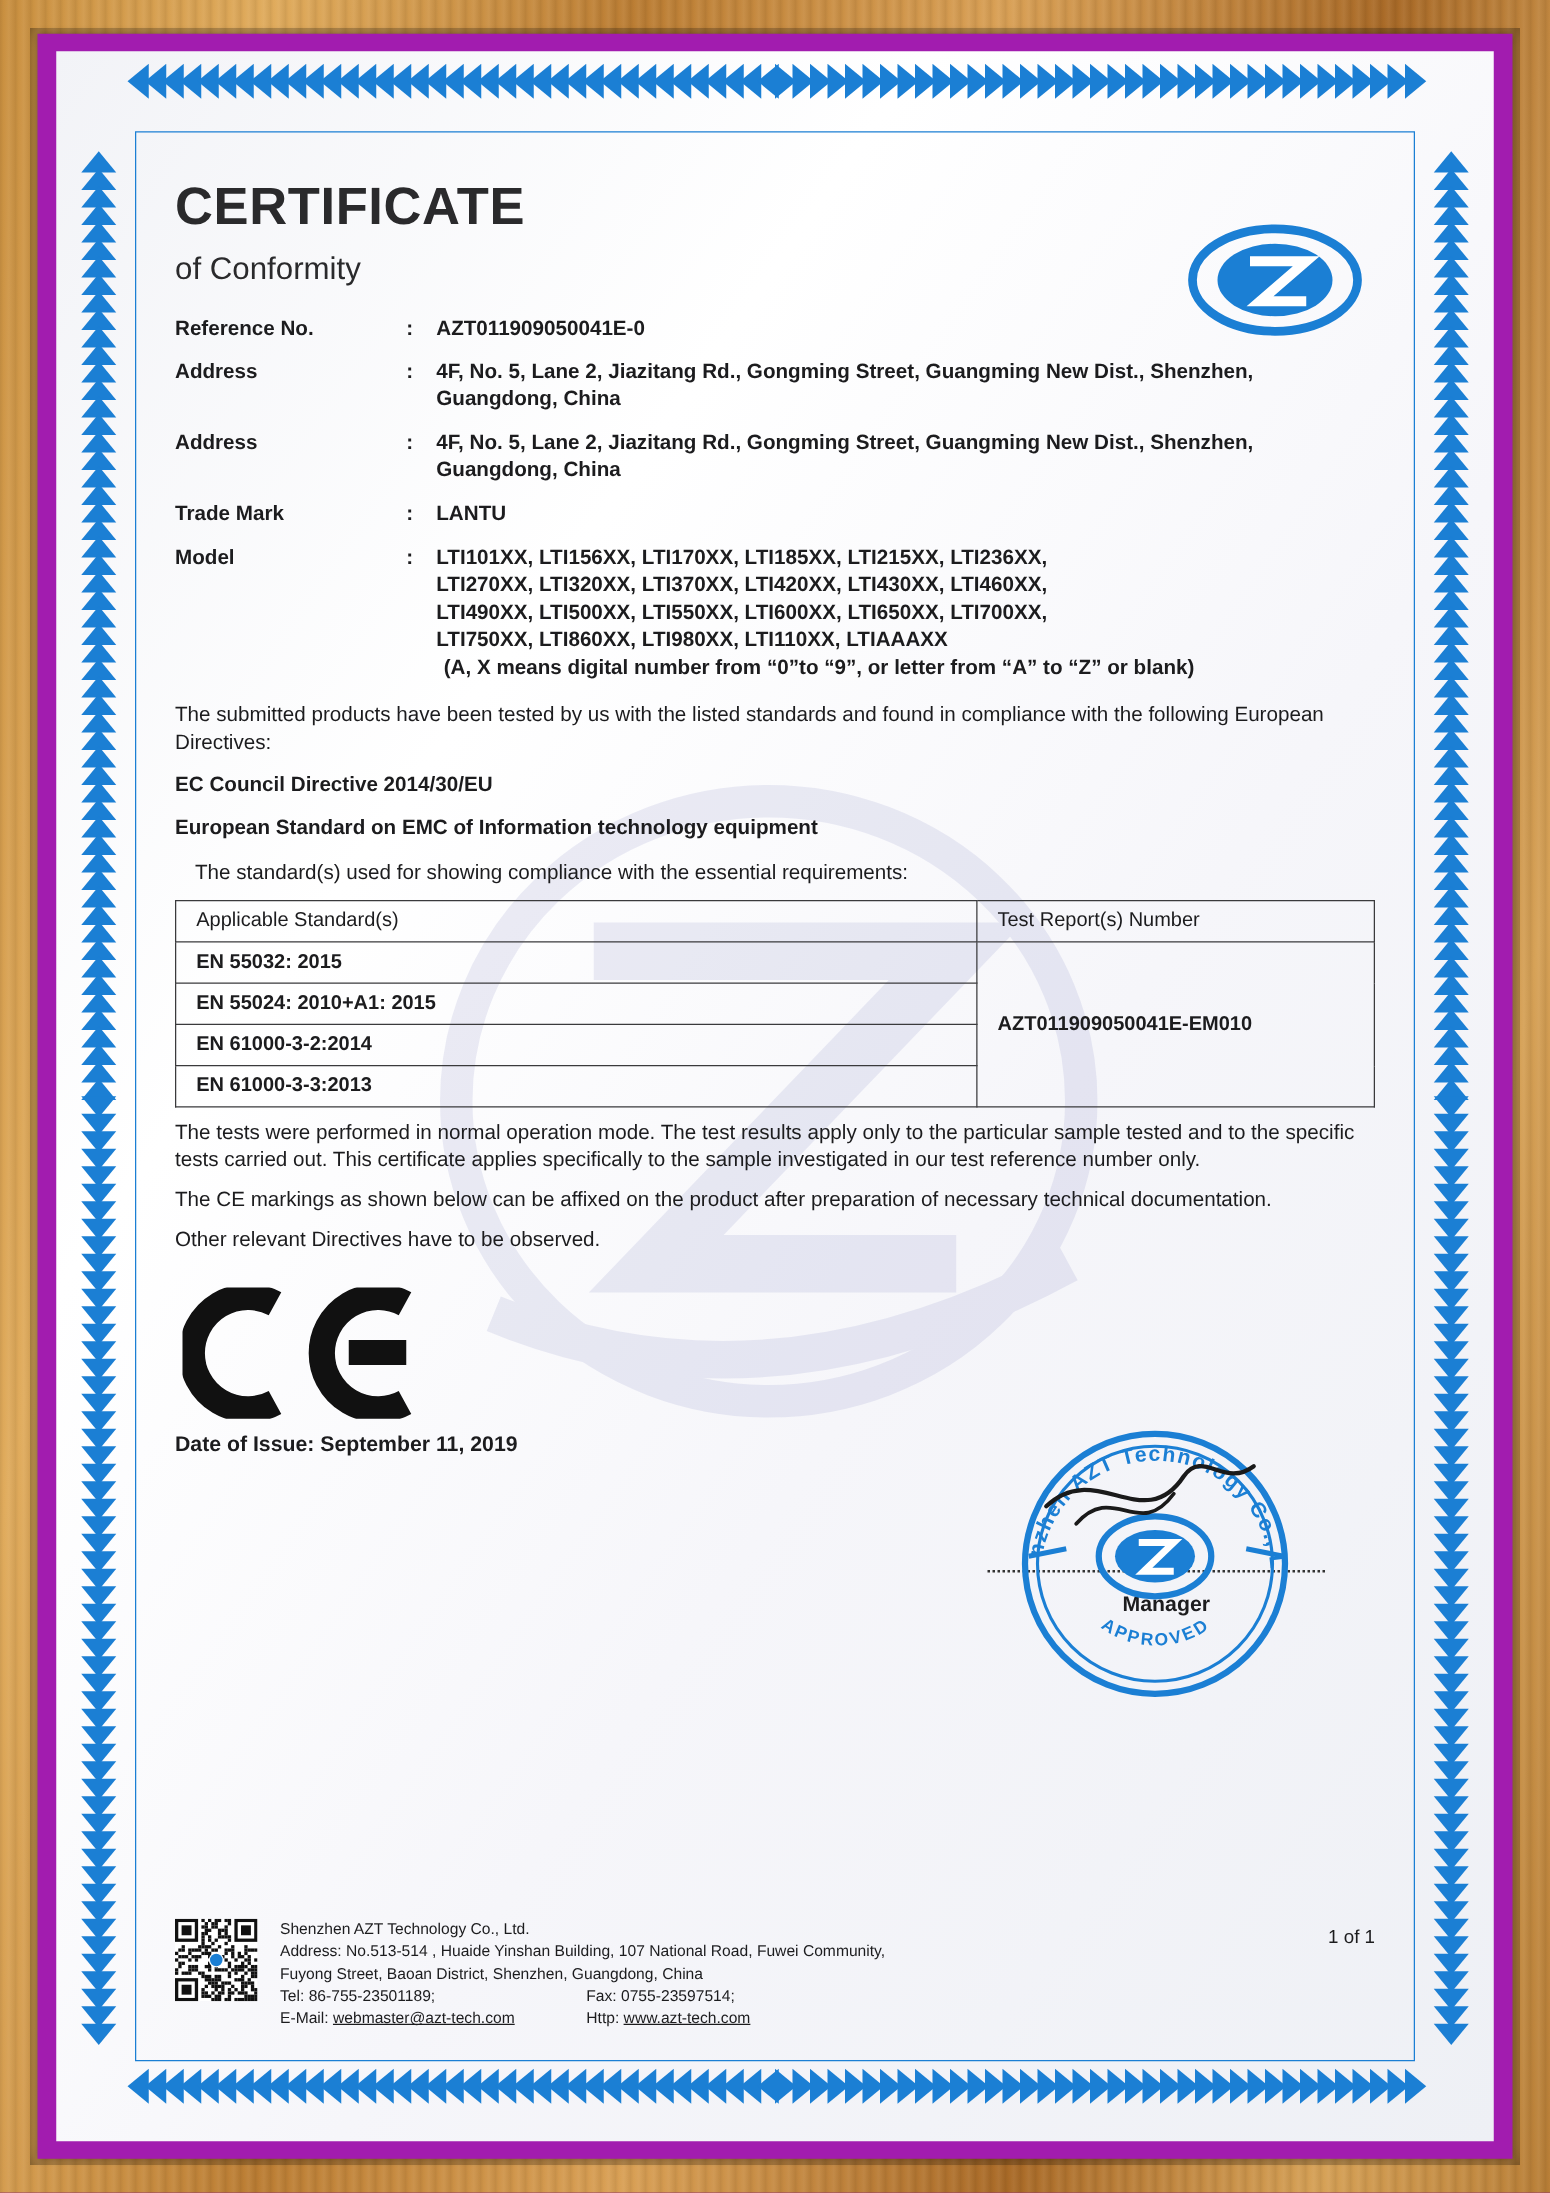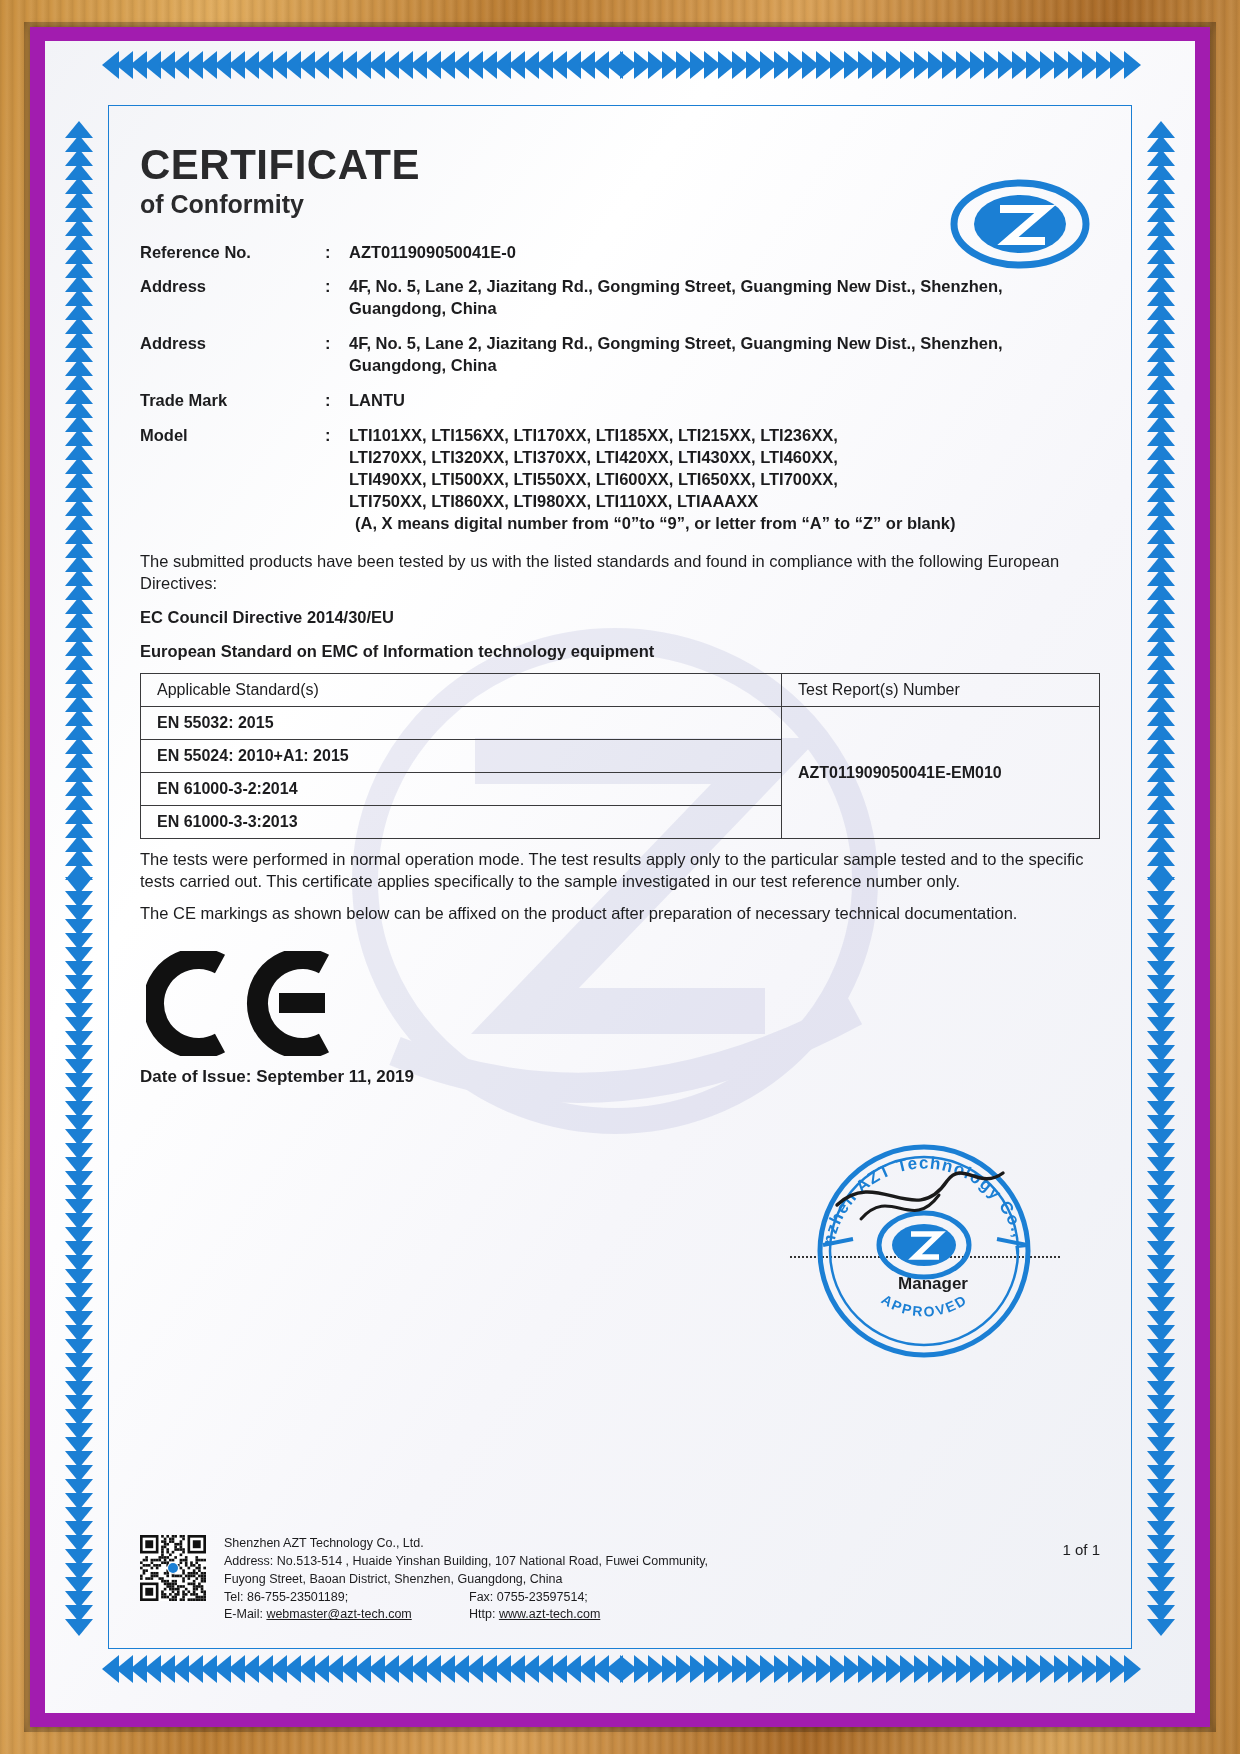--- a/index.html
+++ b/index.html
@@ -74,21 +74,21 @@
     color:#18181a;
   }
   .logo{position:absolute;right:10px;top:38px;width:140px;height:90px;}
 
   h1.title{
     margin:0;padding:0;
     font-size:42px;font-weight:bold;letter-spacing:.5px;
     color:#2a2a2c;
   }
   .subtitle{
-    margin-top:1px;font-size:25px;font-weight:bold;color:#2a2a2c;
+    margin-top:12px;font-size:25px;font-weight:normal;color:#2a2a2c;
   }
 
   
   .fields{margin-top:16px;width:100%;border-collapse:collapse;}
   .fields td{
     vertical-align:top;
     font-size:16.5px;font-weight:bold;color:#1c1c1e;
     padding:6.5px 0;line-height:1.33;
   }
   .fields td.lbl{width:185px;}
@@ -589,20 +589,21 @@
                 <div>LTI750XX, LTI860XX, LTI980XX, LTI110XX, LTIAAAXX</div>
                 <span class="note-line">(A, X means digital number from “0”to “9”, or letter from “A” to “Z” or blank)</span>
               </td>
             </tr>
           </tbody>
       </table>
 
       <div class="para">The submitted products have been tested by us with the listed standards and found in compliance with the following European Directives:</div>
       <div class="para bold">EC Council Directive 2014/30/EU</div>
       <div class="para bold">European Standard on EMC of Information technology equipment</div>
+      <div class="para indent">The standard(s) used for showing compliance with the essential requirements:</div>
 
       <table class="std">
         <tbody id="stdBody">
             <tr>
               <td class="std-head">Applicable Standard(s)</td>
               <td class="report head">Test Report(s) Number</td>
             </tr>
             <tr>
               <td class="std-item">EN 55032: 2015</td>
               <td class="report" rowspan="4">AZT011909050041E-EM010</td>
@@ -614,20 +615,21 @@
               <td class="std-item">EN 61000-3-2:2014</td>
             </tr>
             <tr>
               <td class="std-item">EN 61000-3-3:2013</td>
             </tr>
           </tbody>
       </table>
 
       <div class="para">The tests were performed in normal operation mode. The test results apply only to the particular sample tested and to the specific tests carried out. This certificate applies specifically to the sample investigated in our test reference number only.</div>
       <div class="para">The CE markings as shown below can be affixed on the product after preparation of necessary technical documentation.</div>
+      <div class="para">Other relevant Directives have to be observed.</div>
 
       <div class="ce-wrap">
         <div class="ce">
           <svg viewBox="0 0 190 105" width="190" height="105" aria-hidden="true">
             <path d="M74 13 A45 45 0 1 0 74 92" fill="none" stroke="#111" stroke-width="21"></path>
             <path d="M178 13 A45 45 0 1 0 178 92" fill="none" stroke="#111" stroke-width="21"></path>
             <rect x="133" y="42" width="46" height="20" fill="#111"></rect>
           </svg>
         </div>
       </div>

